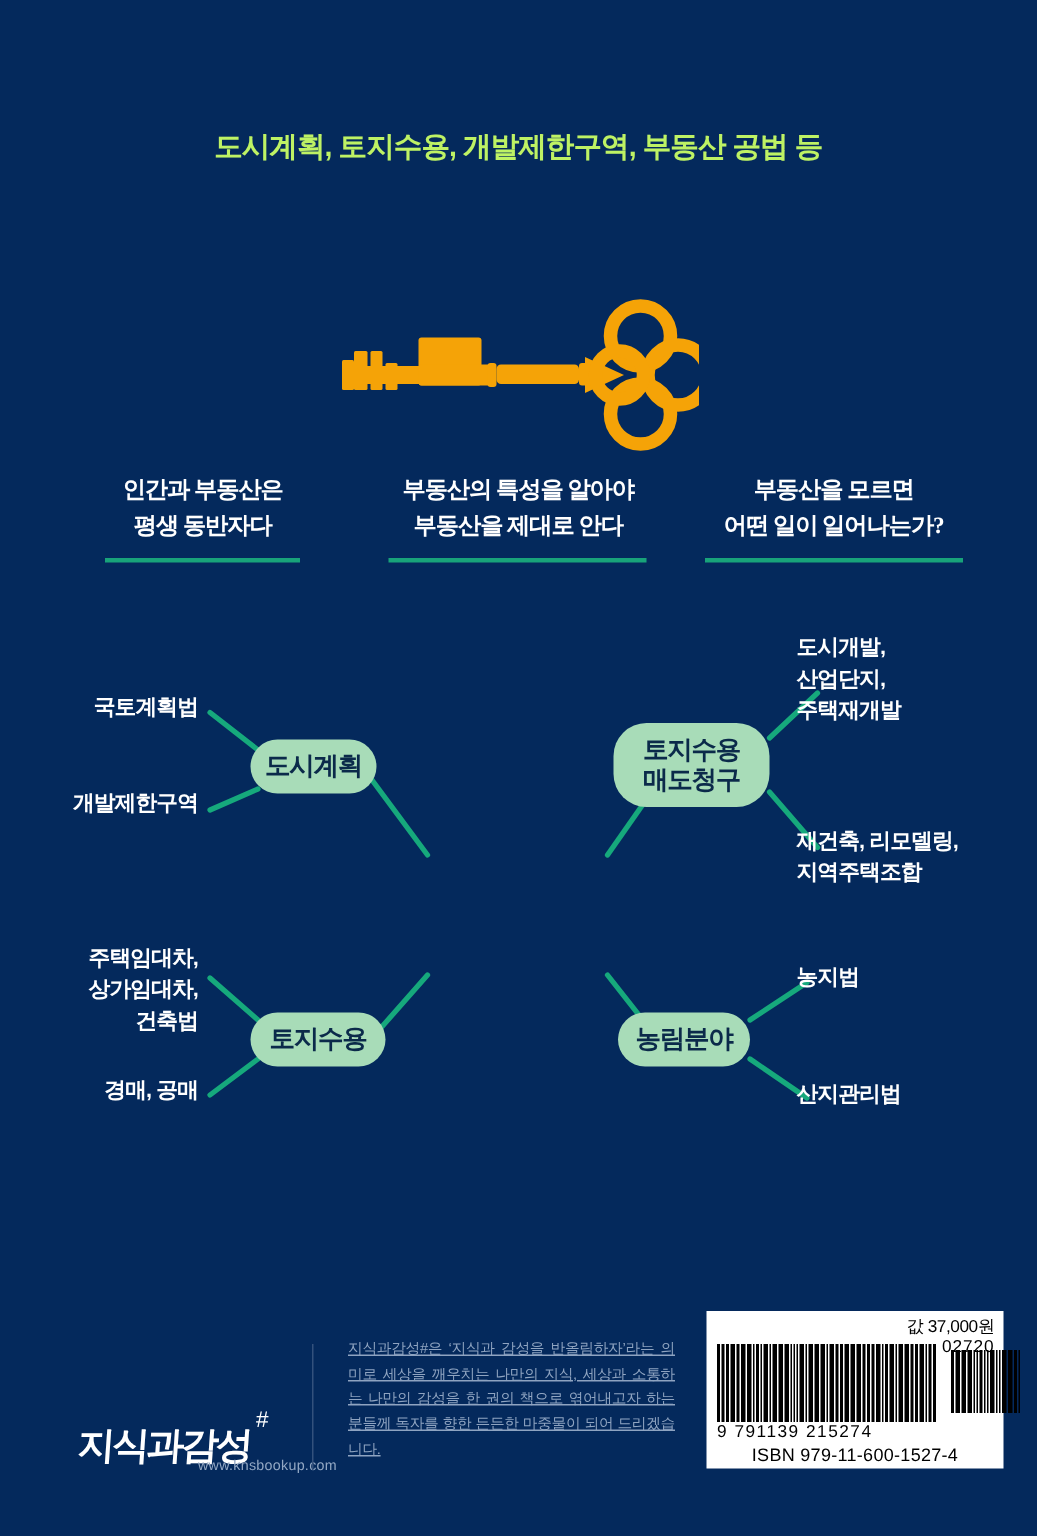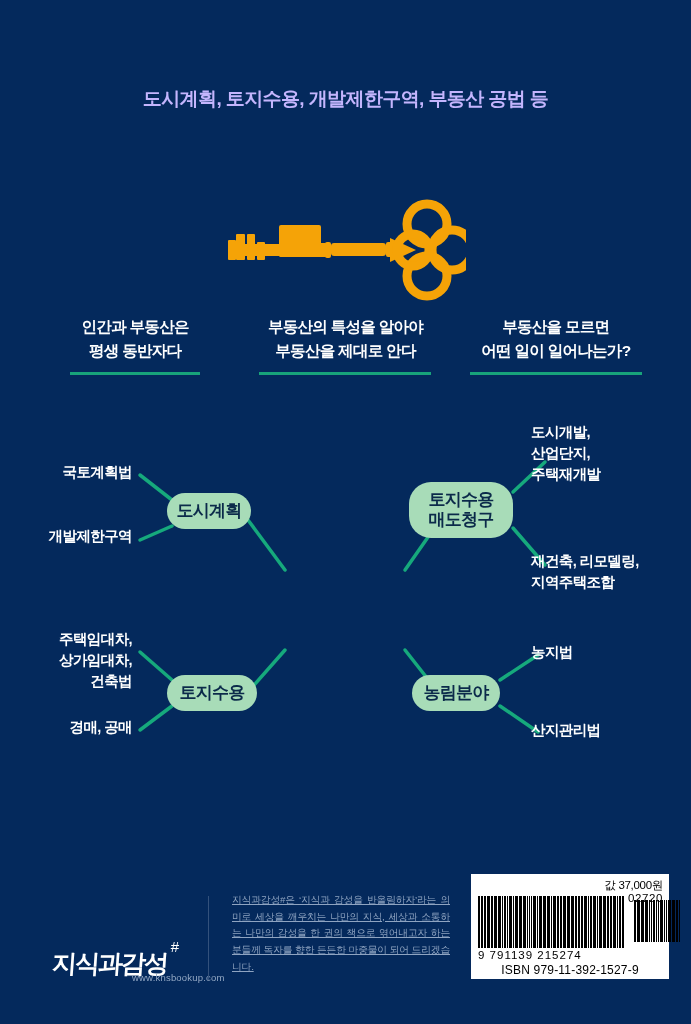--- a/index.html
+++ b/index.html
@@ -9,39 +9,39 @@
     font-family:"Liberation Sans", sans-serif;
     position:relative;
     overflow:hidden;
     color:#ffffff;
   }
   .cover { position:absolute; inset:0; }
 
   
   .title-block { position:absolute; top:88px; left:0; width:691px; text-align:center; }
   .title-sub {
-    font-size:19px; font-weight:bold; color:#c4b5fd;
+    font-size:19px; font-weight:bold; color:#bef264;
     letter-spacing:-0.6px; line-height:1.2;
   }
   .title-main {
     margin-top:9px;
     font-size:31px; font-weight:bold; color:#18BE7E;
     letter-spacing:-1.4px; line-height:1.15;
   }
 
   
   .key-wrap { position:absolute; top:198px; left:0; width:691px; height:104px; }
   .key-wrap svg { display:block; margin:0 auto; }
 
   
   .headings { position:absolute; top:315px; left:30px; width:631px; display:flex; }
   .heading-col { flex:1; text-align:center; padding:0 4px; }
   .heading-col .htext {
     font-size:15.5px; font-weight:bold; color:#ffffff;
-    line-height:1.55; letter-spacing:-0.7px; white-space:pre-line;
+    line-height:1.55; letter-spacing:-0.7px; white-space:pre-line;font-family:Liberation Serif, serif;
   }
   .heading-col .hrule {
     margin:9px auto 0; height:3px; width:130px; background:#18A37A;
   }
   .heading-col.wide .hrule { width:172px; }
 
   
   .map { position:absolute; top:400px; left:0; width:691px; height:380px; }
   .map svg.lines { position:absolute; top:0; left:0; }
   .node {
@@ -293,17 +293,17 @@
             <div class="bar" style="width: 3px;"></div>
             <div class="bar" style="width: 1px;"></div>
             <div class="bar" style="width: 1px;"></div>
             <div class="bar" style="width: 3px;"></div>
             <div class="bar" style="width: 3px;"></div>
             <div class="bar" style="width: 2px;"></div>
             <div class="bar" style="width: 1px;"></div>
           </div>
       </div>
       <div class="bc-digits">9  791139  215274</div>
-      <div class="bc-isbn">ISBN 979-11-392-1527-9</div>
+      <div class="bc-isbn">ISBN 979-11-600-1527-4</div>
     </div>
 
   </div>
 </div>
 
 </body></html>

